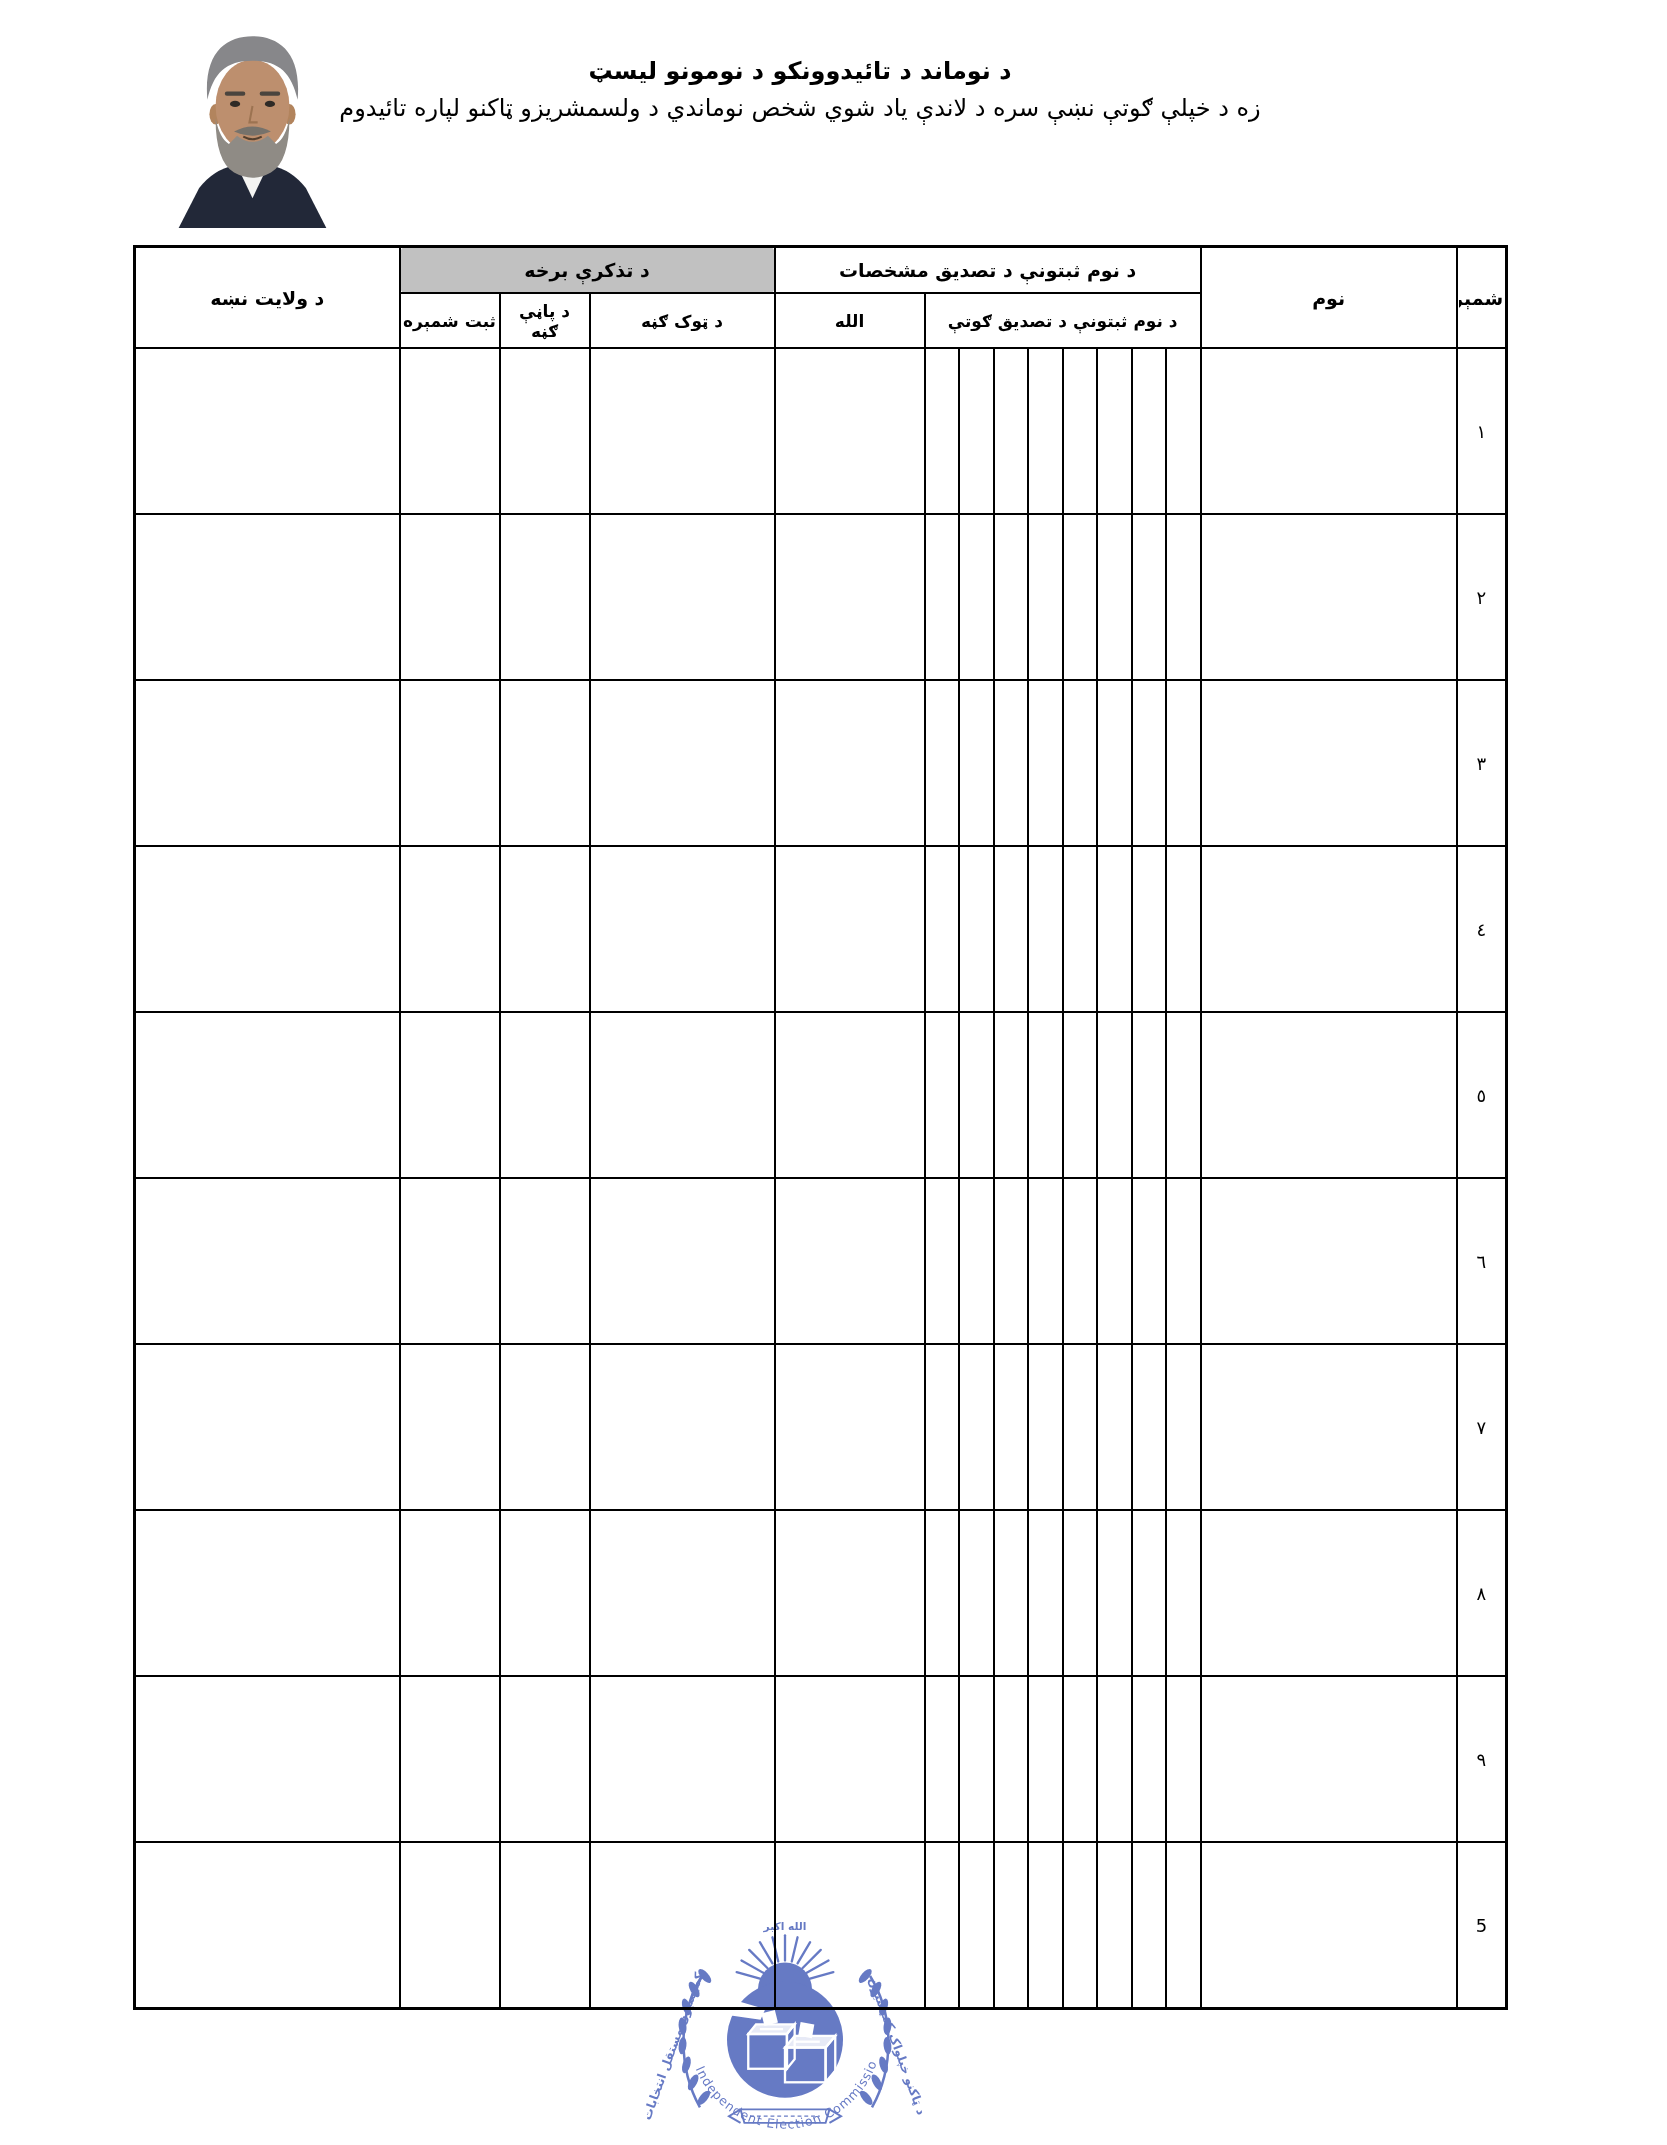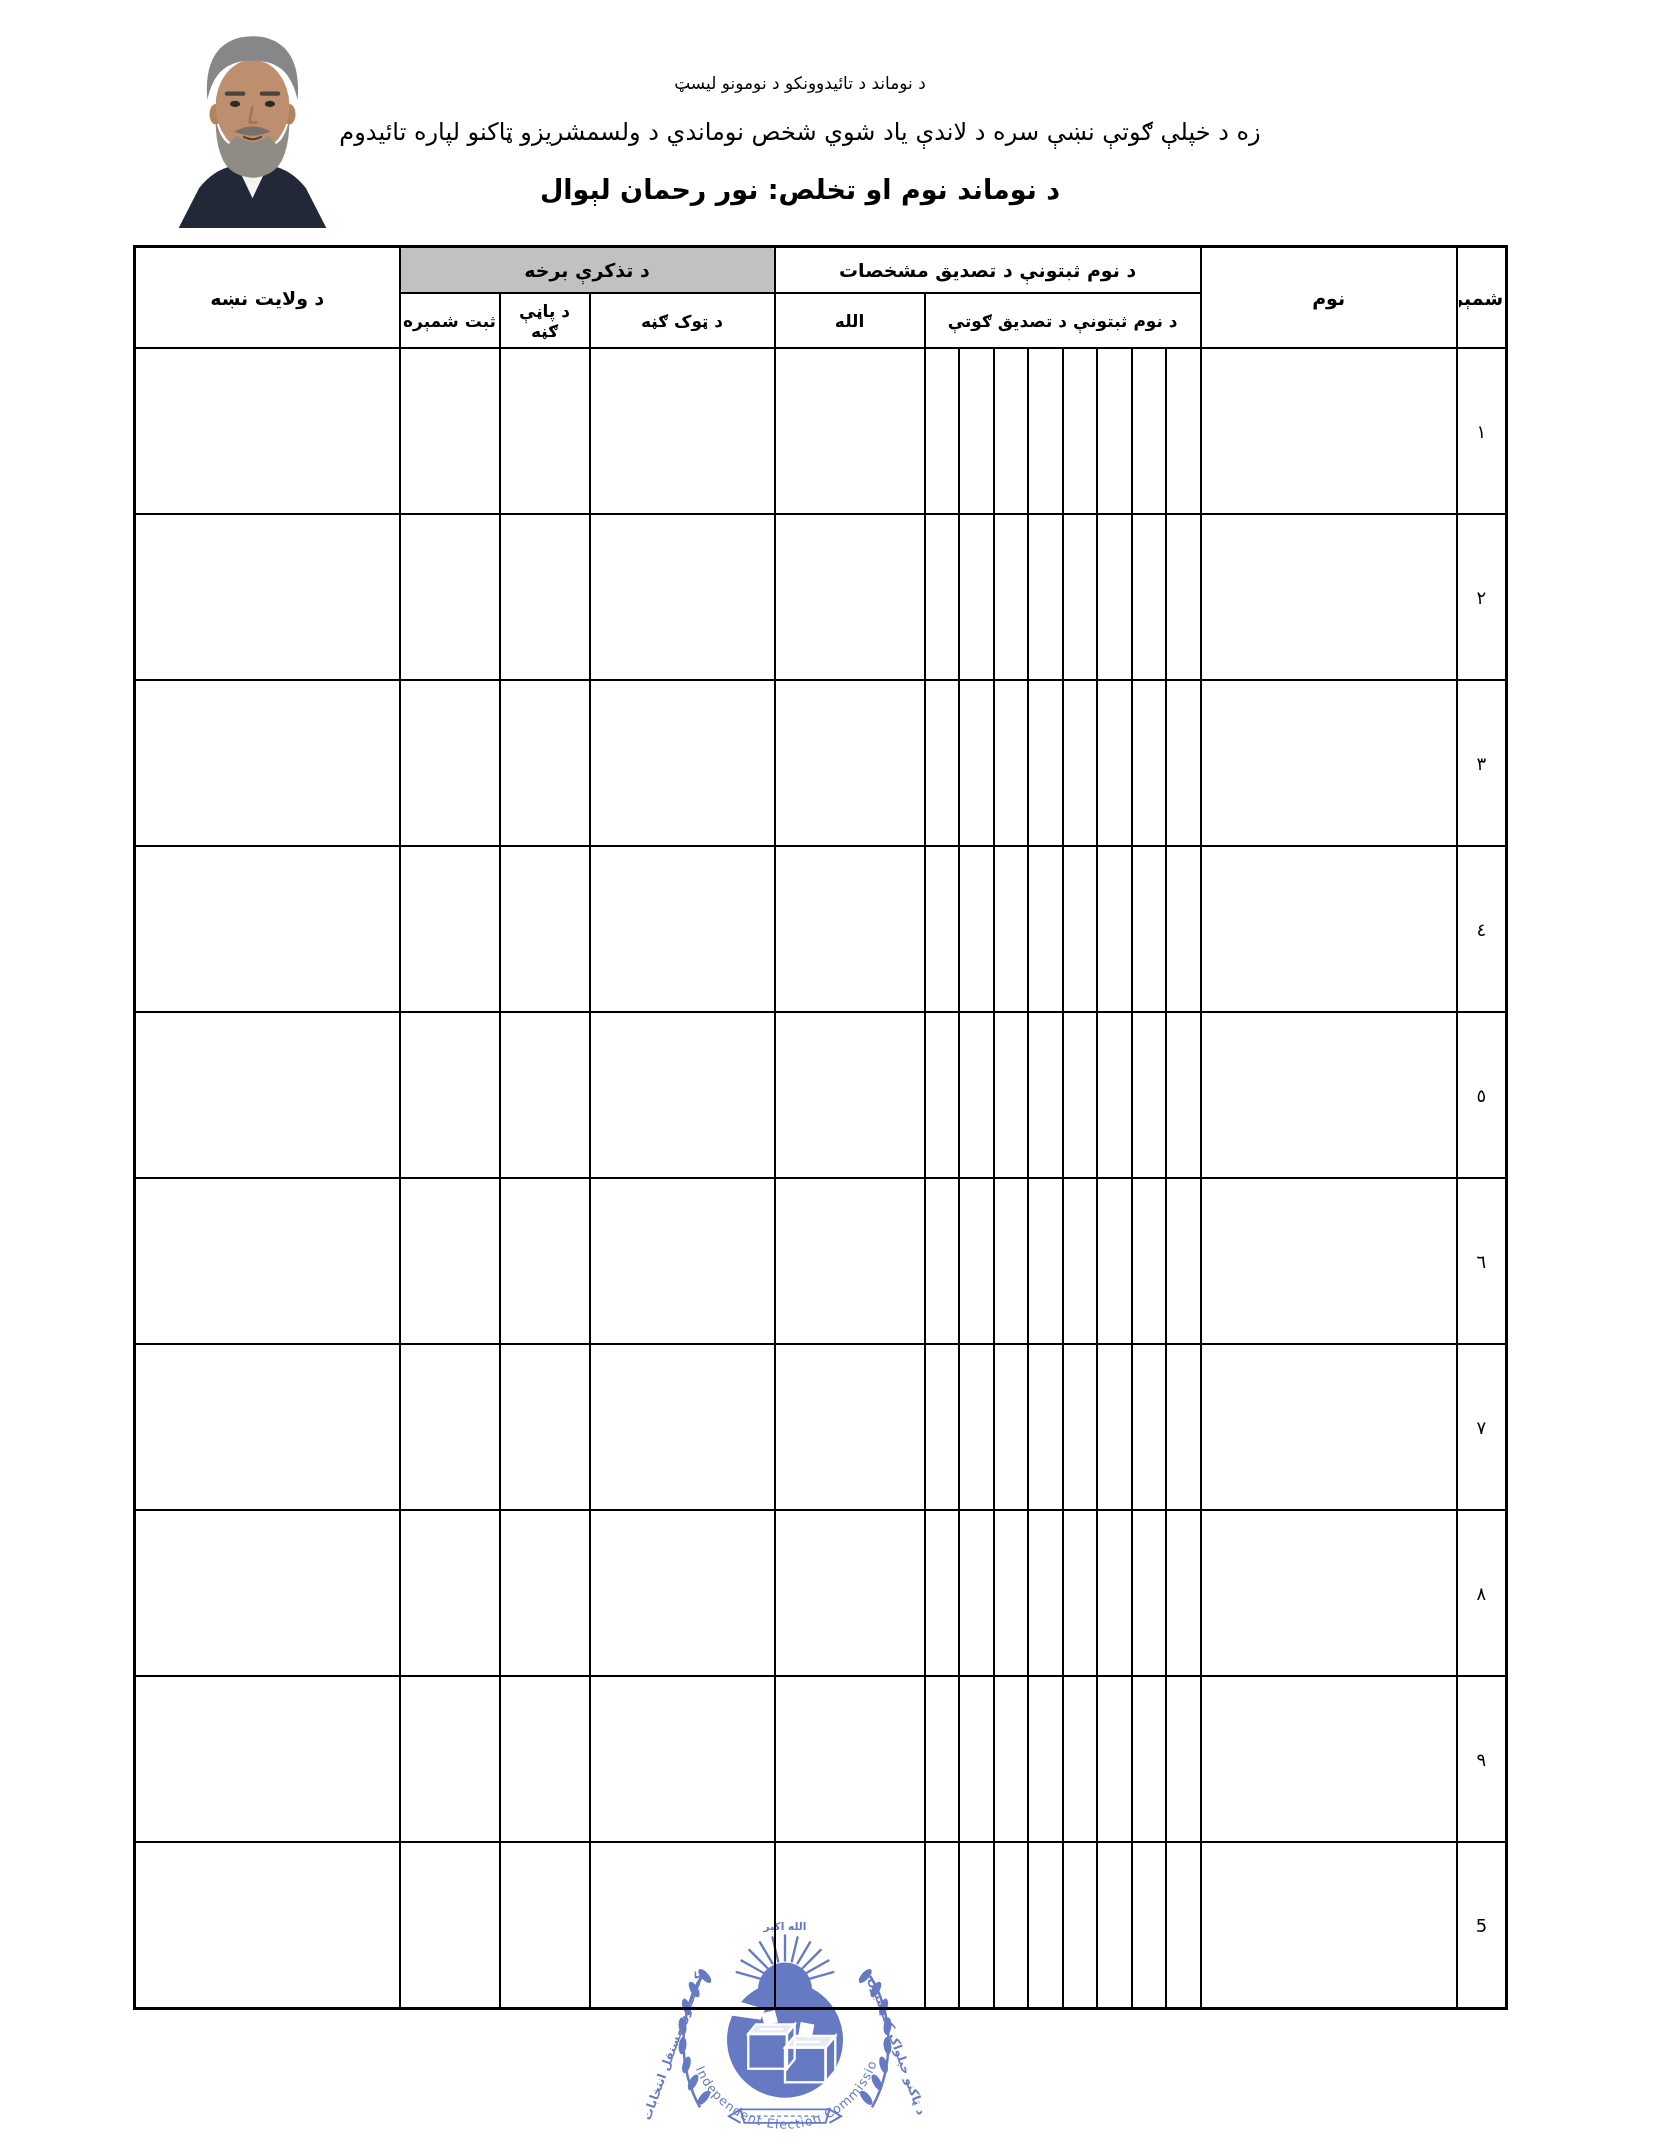--- a/index.html
+++ b/index.html
@@ -2,21 +2,21 @@
 <html lang="ps" dir="rtl"><head>
 <meta charset="utf-8">
 <style>
   html,body{margin:0;padding:0;background:#e8e8e8;}
   .page{position:relative;width:1667px;height:2145px;background:#ffffff;margin:0 auto;
         font-family:"DejaVu Sans",sans-serif;direction:rtl;overflow:hidden;color:#000;}
   
   .photo{position:absolute;left:170px;top:28px;width:165px;height:200px;z-index:3;}
   
   .titles{position:absolute;left:330px;top:50px;width:940px;text-align:center;z-index:3;}
-  .t1{font-size:17px;font-weight:normal;line-height:34px;margin:16px;}
+  .t1{font-size:24px;font-weight:bold;line-height:34px;margin:4px;}
   .t2{font-size:24px;font-weight:normal;line-height:32px;margin:4px 0 0;}
   .t3{font-size:27px;font-weight:bold;line-height:40px;margin:22px 0 0;}
   
   .seal{position:absolute;left:640px;top:1892px;width:290px;height:253px;z-index:1;opacity:.92;}
   
   .tablewrap{position:absolute;left:133px;top:245px;z-index:2;}
   table.main{border-collapse:collapse;table-layout:fixed;width:1372px;border:3px solid #000;background:transparent;}
   table.main th,table.main td{border:2px solid #000;padding:0 2px;text-align:center;vertical-align:middle;background:transparent;overflow:hidden;}
   thead th{font-weight:bold;}
   .hrow1 th{height:44px;font-size:19px;border-radius:6px;}
@@ -45,21 +45,20 @@
     <ellipse cx="97" cy="74" rx="5" ry="3" fill="#2e2a26"></ellipse>
     <path d="M80 76 L77 92 L85 92" stroke="#9c7351" stroke-width="2" fill="none"></path>
     <path d="M44 88 Q44 130 62 141 Q80 151 98 141 Q116 130 116 88 Q112 108 103 113 L95 105 Q88 111 80 111 Q72 111 65 105 L57 113 Q48 108 44 88 Z" fill="#8f8b85"></path>
     <path d="M62 101 Q80 109 98 101 Q89 96 80 96 Q71 96 62 101 Z" fill="#76726b"></path>
     <path d="M71 106 Q80 111 89 106" stroke="#53402f" stroke-width="2" fill="none"></path>
   </svg>
 
   <div class="titles">
     <p class="t1">د نوماند د تائيدوونکو د نومونو ليسټ</p>
     <p class="t2">زه د خپلې ګوتې نښې سره د لاندې ياد شوي شخص نوماندي د ولسمشريزو ټاکنو لپاره تائيدوم</p>
-    <p class="t3">د نوماند نوم او تخلص: نور رحمان لېوال</p>
   </div>
 
   <svg class="seal" viewBox="0 0 300 260" aria-hidden="true">
     <g stroke="#5a6fc0" stroke-width="2.4" stroke-linecap="round">
       <line x1="175" y1="89" x2="200" y2="82"></line>
         <line x1="172" y1="83" x2="195" y2="70"></line>
       <line x1="168" y1="78" x2="187" y2="59"></line>
         <line x1="163" y1="73" x2="176" y2="51"></line>
       <line x1="157" y1="71" x2="163" y2="46"></line>
         <line x1="150" y1="70" x2="150" y2="44"></line>

